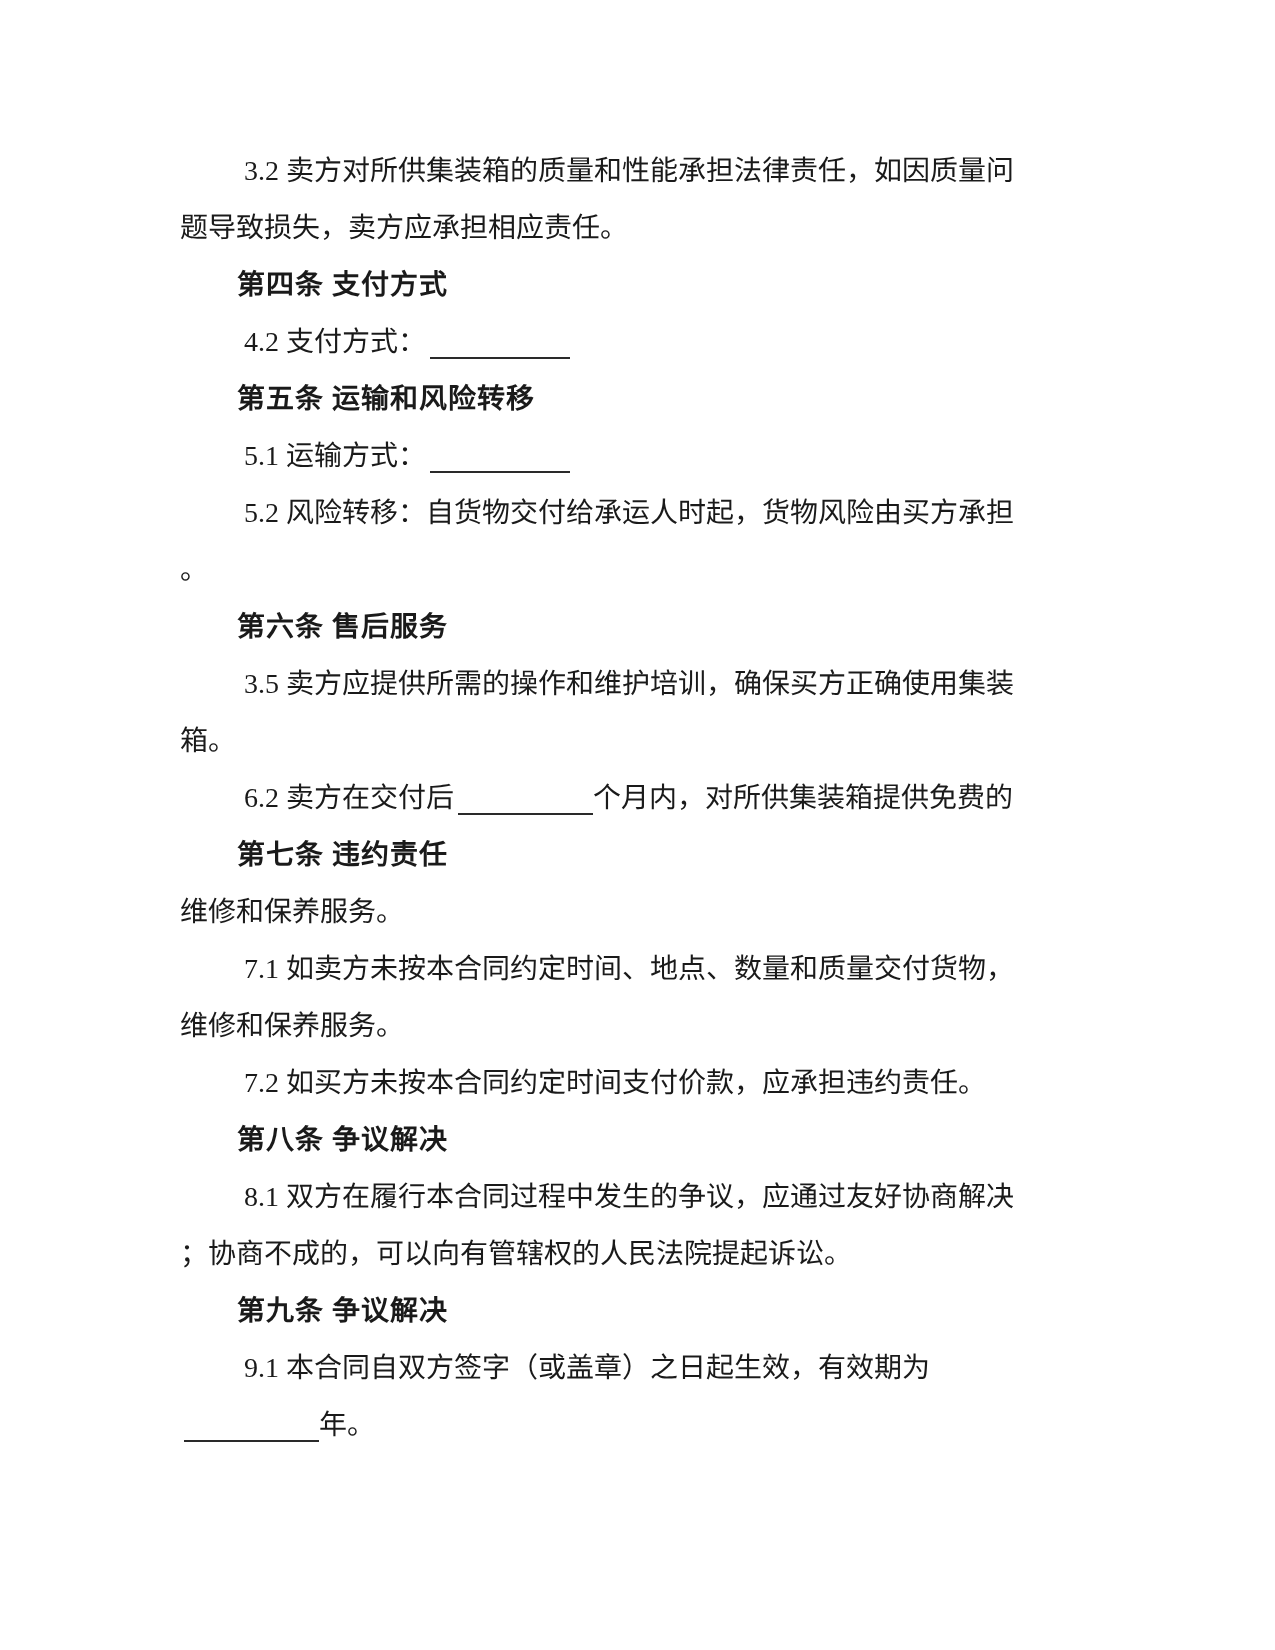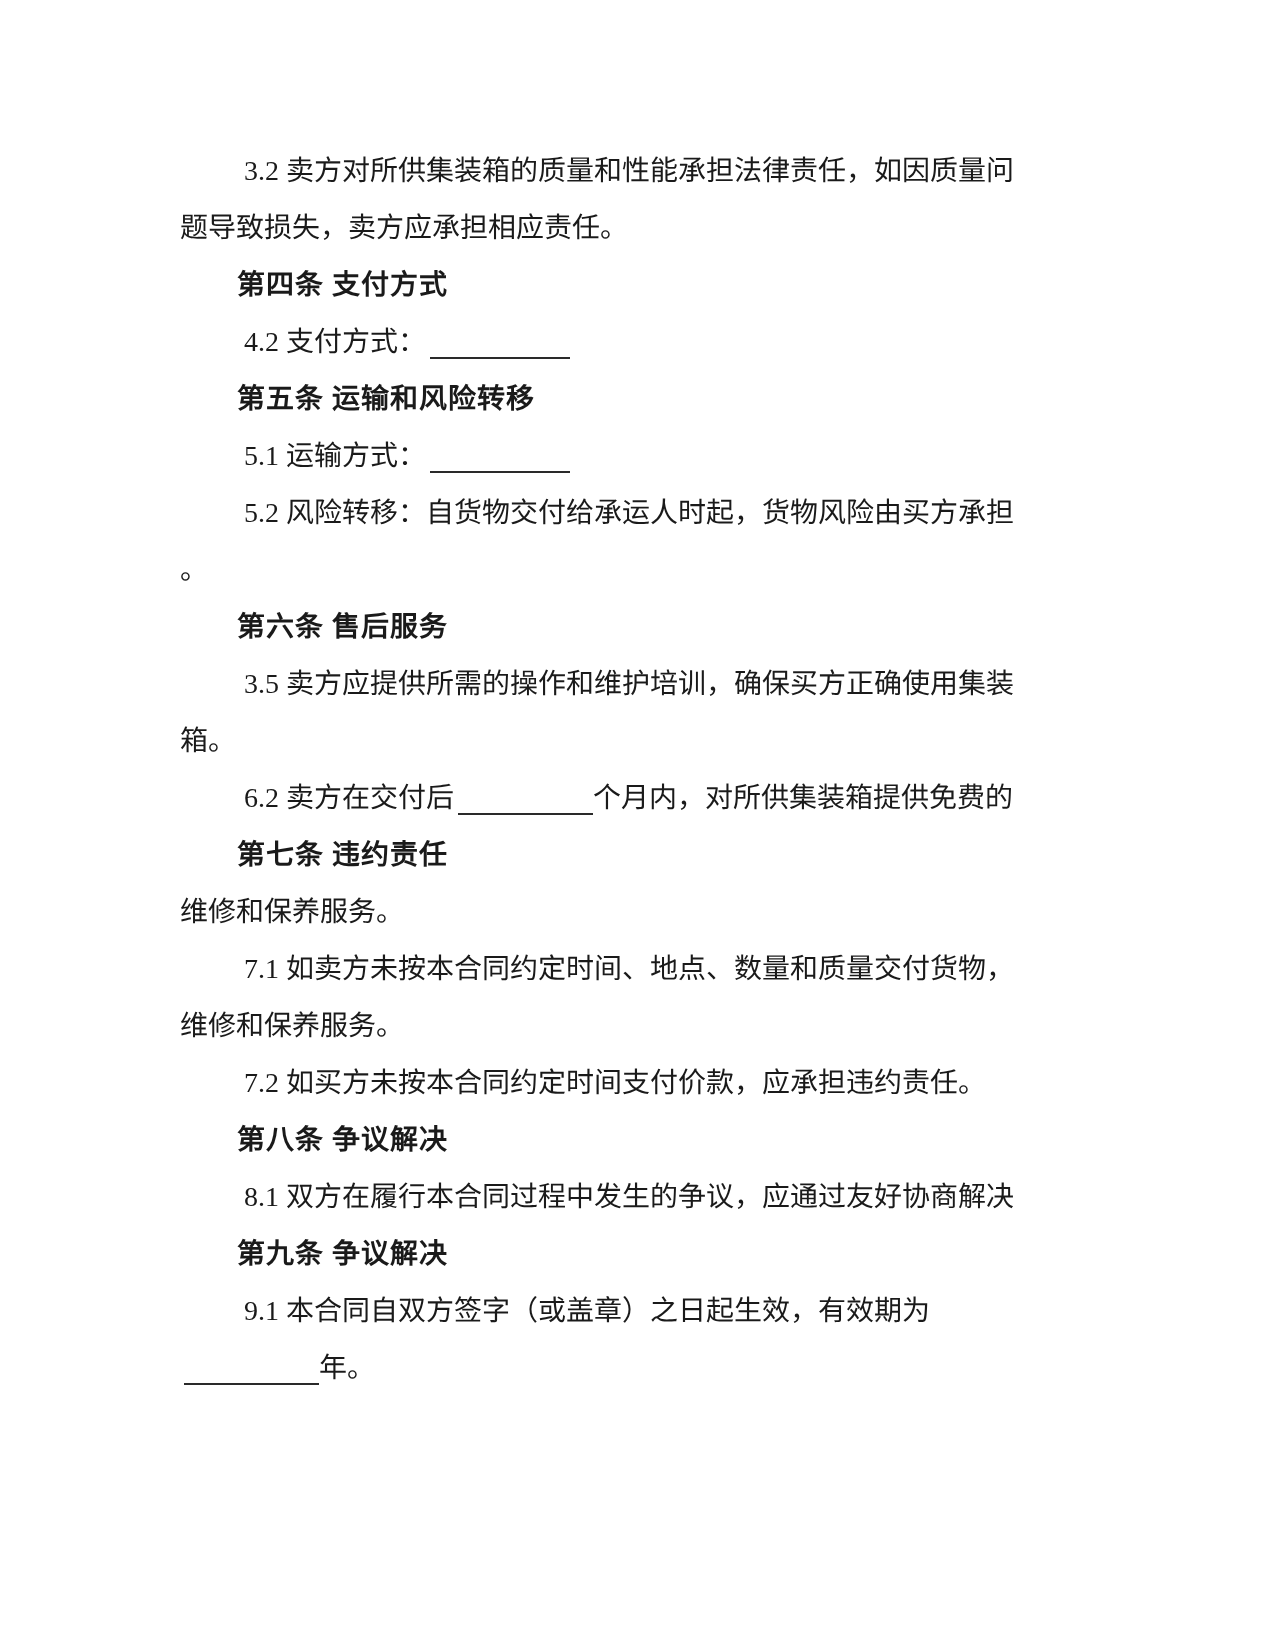--- a/index.html
+++ b/index.html
@@ -64,17 +64,18 @@
       <div class="line body indent"><span>3.5 卖方应提供所需的操作和维护培训，确保买方正确使用集装</span></div>
       <div class="line body"><span>箱。</span></div>
       <div class="line body indent"><span>6.2 卖方在交付后</span><span class="blank" style="width: 135px;"></span><span>个月内，对所供集装箱提供免费的</span></div>
       <div class="line heading indent"><span>第七条 违约责任</span></div>
       <div class="line body"><span>维修和保养服务。</span></div>
       <div class="line body indent"><span>7.1 如卖方未按本合同约定时间、地点、数量和质量交付货物，</span></div>
       <div class="line body"><span>维修和保养服务。</span></div>
       <div class="line body indent"><span>7.2 如买方未按本合同约定时间支付价款，应承担违约责任。</span></div>
       <div class="line heading indent"><span>第八条 争议解决</span></div>
       <div class="line body indent"><span>8.1 双方在履行本合同过程中发生的争议，应通过友好协商解决</span></div>
+      <div class="line body"><span>；协商不成的，可以向有管辖权的人民法院提起诉讼。</span></div>
       <div class="line heading indent"><span>第九条 争议解决</span></div>
       <div class="line body indent"><span>9.1 本合同自双方签字（或盖章）之日起生效，有效期为</span></div>
       <div class="line body"><span class="blank" style="width: 135px;"></span><span>年。</span></div>
     </div>
 </div>
 
 </body></html>

